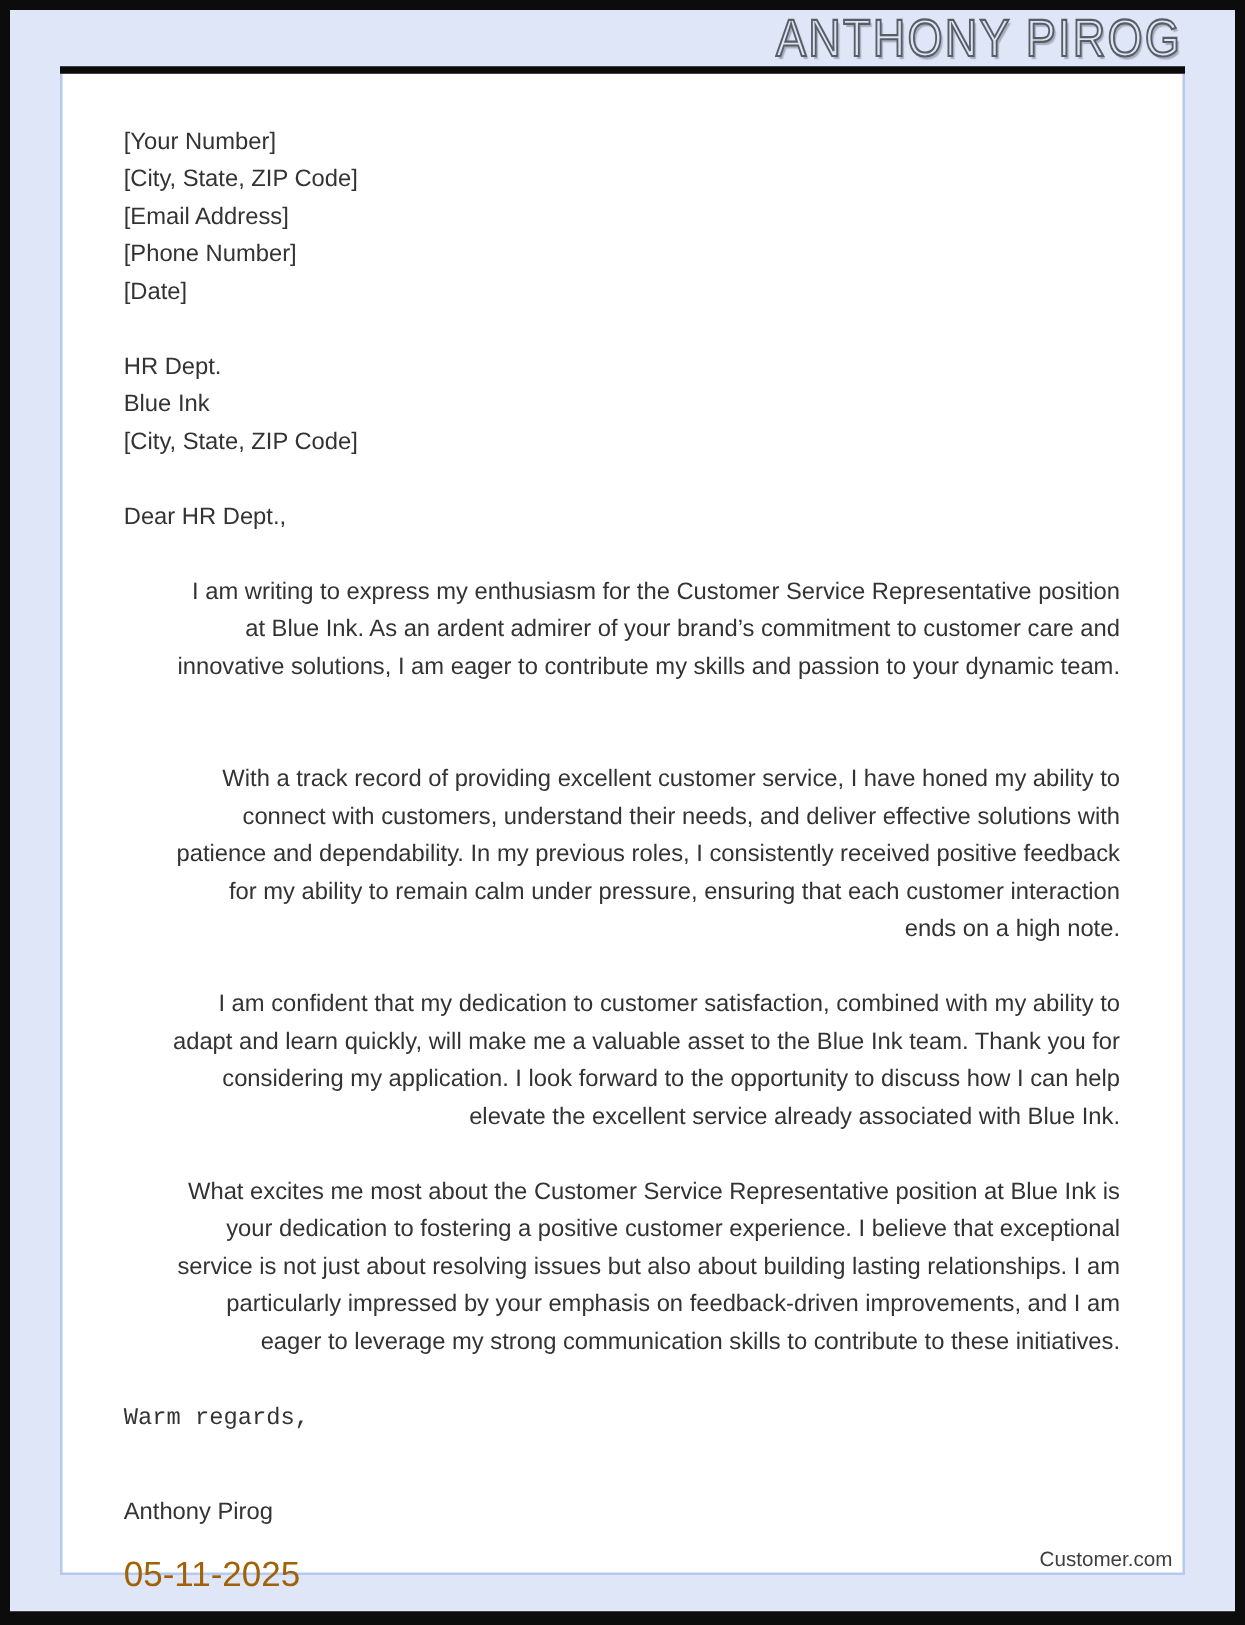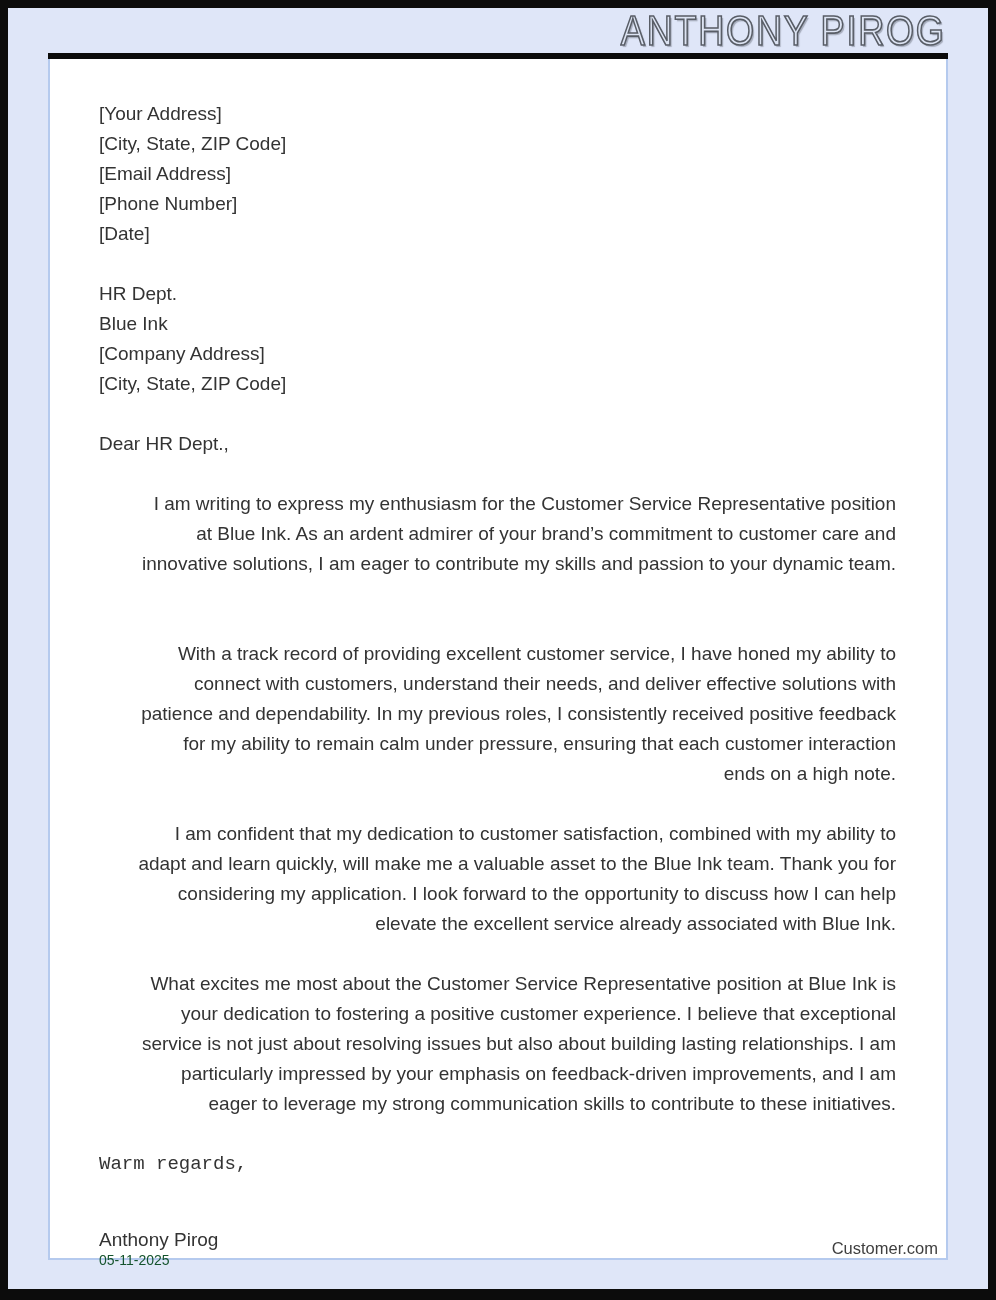--- a/index.html
+++ b/index.html
@@ -65,47 +65,46 @@
   .watermark {
     position: absolute;
     right: 8px; bottom: 1px;
     font-size: 16.5px !important;
     line-height: 18px !important;
     color: #3f3f3f !important;
   }
   .date {
     position: absolute;
     left: 99px; top: 1247px;
-    font-size: 14px;
+    font-size: 28px;
     line-height: 26px;
-    color: #14532d;
+    color: #a16207;
     z-index: 5;
   }
 </style>
 </head>
 <body>
 
 <div class="header-name">ANTHONY PIROG</div>
 
 <div class="header-rule"></div>
 
 <div class="doc">
 
   <div class="block">
-    <div class="line">[Your Address]</div>
+    <div class="line">[Your Number]</div>
     <div class="line">[City, State, ZIP Code]</div>
     <div class="line">[Email Address]</div>
     <div class="line">[Phone Number]</div>
     <div class="line">[Date]</div>
   </div>
 
   <div class="block">
     <div class="line">HR Dept.</div>
     <div class="line">Blue Ink</div>
-    <div class="line">[Company Address]</div>
     <div class="line">[City, State, ZIP Code]</div>
   </div>
 
   <div class="line salutation">Dear HR Dept.,</div>
 
   <div class="para extra-gap">I am writing to express my enthusiasm for the Customer Service Representative position
 at Blue Ink. As an ardent admirer of your brand’s commitment to customer care and
 innovative solutions, I am eager to contribute my skills and passion to your dynamic team.</div>
   <div class="para">With a track record of providing excellent customer service, I have honed my ability to
 connect with customers, understand their needs, and deliver effective solutions with

